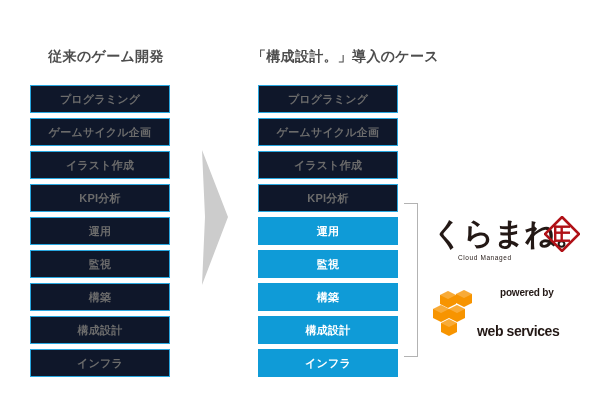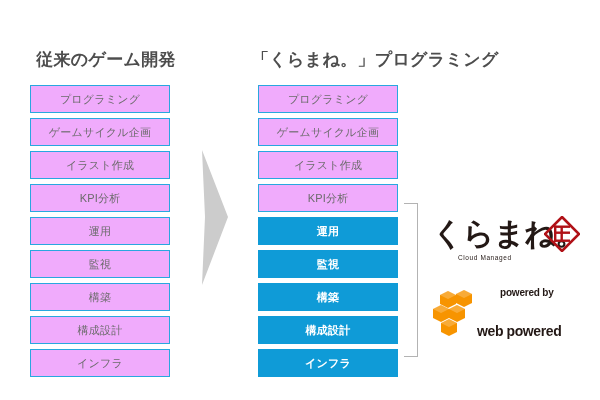--- a/index.html
+++ b/index.html
@@ -19,21 +19,21 @@
   .stage {
     position: absolute;
     left: 0; top: 0;
     width: 600px;
     height: 400px;
   }
 
   
   .col-header {
     position: absolute;
-    font-size: 17px;
+    font-size: 14px;
     font-weight: bold;
     color: #4d4d4d;
     letter-spacing: 0.3px;
     white-space: nowrap;
     text-align: center;
   }
   #header-left  { left: 30px;  top: 48px; width: 152px; }
   #header-right { left: 252px; top: 48px; width: 152px; }
 
   
@@ -43,28 +43,29 @@
     width: 140px;
   }
   #flow-left  { left: 30px; }
   #flow-right { left: 258px; }
 
   .flow-box {
     box-sizing: border-box;
     height: 28px;
     margin-bottom: 5px;
     border: 1px solid #29a7df;
-    background: #f0abfc;
+    background: #0f172a;
     display: flex;
     align-items: center;
     justify-content: center;
     font-size: 11px;
     color: #6b6b6b;
     letter-spacing: 0.2px;
     white-space: nowrap;
+    font-weight: bold;
   }
   .flow-box.filled {
     background: #0f9bd7;
     border: 1px solid #0f9bd7;
     color: #ffffff;
     font-weight: bold;
   }
 
   
   #arrow-shape {
@@ -170,21 +171,21 @@
     white-space: nowrap;
   }
 </style>
 </head>
 <body>
 
 <div class="stage">
 
   <div class="col-header" id="header-left">従来のゲーム開発</div>
 
-  <div class="col-header" id="header-right">「くらまね。」プログラミング</div>
+  <div class="col-header" id="header-right">「構成設計。」導入のケース</div>
 
   <div class="flow-col" id="flow-left">
     <div class="flow-box">プログラミング</div>
     <div class="flow-box">ゲームサイクル企画</div>
     <div class="flow-box">イラスト作成</div>
     <div class="flow-box">KPI分析</div>
     <div class="flow-box">運用</div>
     <div class="flow-box">監視</div>
     <div class="flow-box">構築</div>
     <div class="flow-box">構成設計</div>
@@ -238,16 +239,16 @@
       </g>
       <g fill="#ffffff" opacity="0.22">
         <polygon points="16,3 24,7 16,11 8,7"></polygon>
         <polygon points="32,2 40,6 32,10 24,6"></polygon>
         <polygon points="9,17 17,21 9,25 1,21"></polygon>
         <polygon points="25,17 33,21 25,25 17,21"></polygon>
         <polygon points="17,31 25,35 17,39 9,35"></polygon>
       </g>
     </svg>
     <div id="logo-aws-poweredby">powered by</div>
-    <div id="logo-aws-webservices">web powered</div>
+    <div id="logo-aws-webservices">web services</div>
   </div>
 
 </div>
 
 </body></html>

